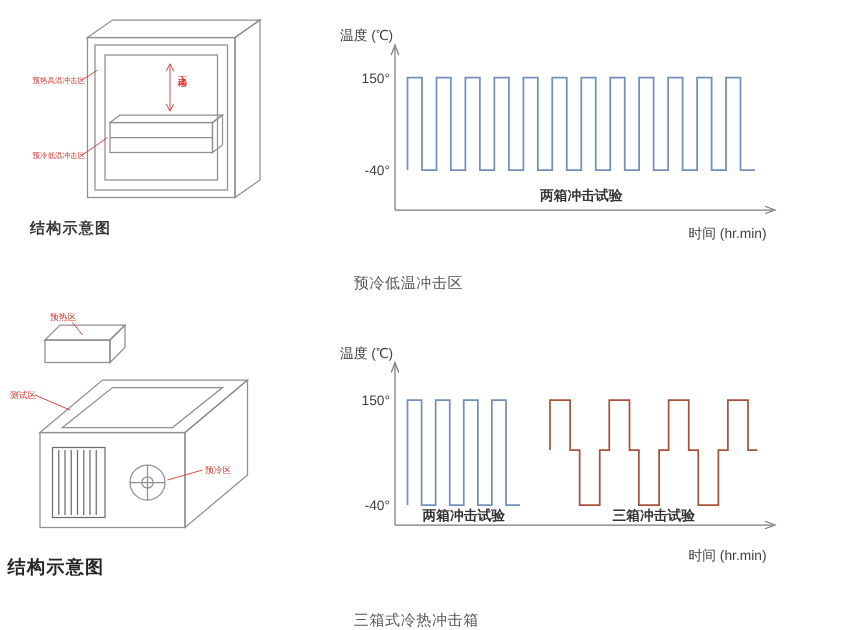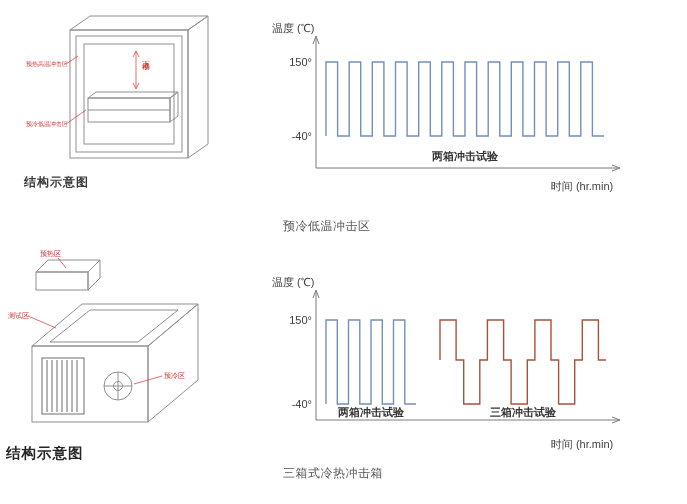--- a/index.html
+++ b/index.html
@@ -124,15 +124,15 @@
         <polyline points="64.0,142.0 64.0,58.0 75.3,58.0 75.3,142.0 86.5,142.0 86.5,58.0 97.8,58.0 97.8,142.0 109.0,142.0 109.0,58.0 120.3,58.0 120.3,142.0 131.5,142.0 131.5,58.0 142.8,58.0 142.8,142.0 154.0,142.0" fill="none" stroke="#7290ba" stroke-width="1.4"></polyline>
       </g>
     <g id="wave-1-1">
         <polyline points="178.0,98.0 178.0,58.0 194.1,58.0 194.1,98.0 201.7,98.0 201.7,142.0 217.8,142.0 217.8,98.0 225.4,98.0 225.4,58.0 241.6,58.0 241.6,98.0 249.1,98.0 249.1,142.0 265.3,142.0 265.3,98.0 272.9,98.0 272.9,58.0 289.0,58.0 289.0,98.0 296.6,98.0 296.6,142.0 312.7,142.0 312.7,98.0 320.3,98.0 320.3,58.0 336.4,58.0 336.4,98.0 344.0,98.0" fill="none" stroke="#a8523c" stroke-width="1.4"></polyline>
       </g>
     <text class="annotation" text-anchor="middle" x="109" y="154">两箱冲击试验</text>
     <text class="annotation" text-anchor="middle" x="261" y="154">三箱冲击试验</text>
     <text class="axis-label" text-anchor="middle" x="320" y="186">时间 (hr.min)</text>
   </svg>
 
-  <div class="abs caption" style="left:283px;top:465px">三箱式冷热冲击箱</div>
+  <div class="abs caption" style="left:283px;top:488px">三箱式冷热冲击箱</div>
 
 </div>
 
 </body></html>

